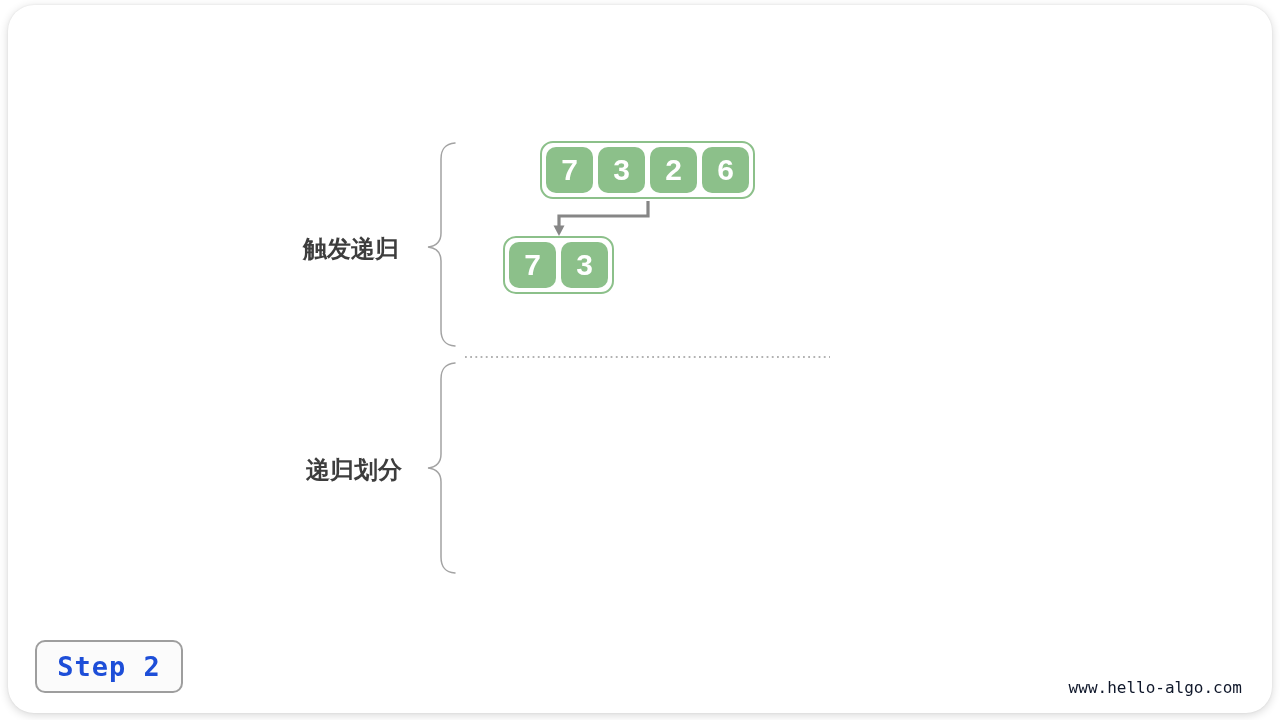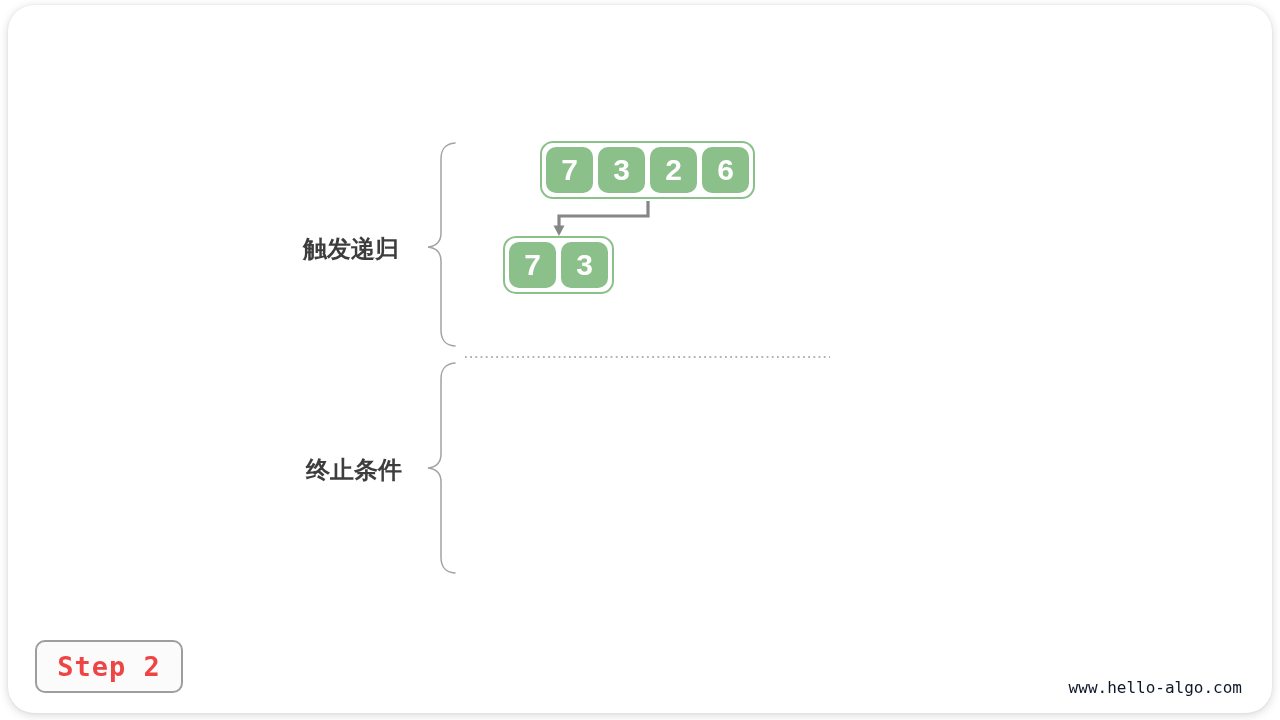--- a/index.html
+++ b/index.html
@@ -75,21 +75,21 @@
   }
 
   .step-button {
     position: absolute;
     left: 35px; top: 640px;
     width: 148px; height: 53px;
     box-sizing: border-box;
     border: 2px solid #9e9e9e;
     border-radius: 10px;
     background: #fbfbfb;
-    color: #ef4444;
+    color: #1d4ed8;
     font-family: "DejaVu Sans Mono", monospace;
     font-size: 27px;
     font-weight: bold;
     letter-spacing: 1px;
     display: flex;
     align-items: center;
     justify-content: center;
   }
 
   .watermark {
@@ -126,20 +126,20 @@
     <div class="cell">2</div>
     <div class="cell">6</div>
   </div>
 
   <div class="array array-sub">
     <div class="cell">7</div>
     <div class="cell">3</div>
   </div>
 
   <div class="phase-label phase-divide">触发递归</div>
-  <div class="phase-label phase-merge">终止条件</div>
+  <div class="phase-label phase-merge">递归划分</div>
 
 
   <div class="step-button">Step 2</div>
 
   <div class="watermark">www.hello-algo.com</div>
 
 </div>
 
 </body></html>

